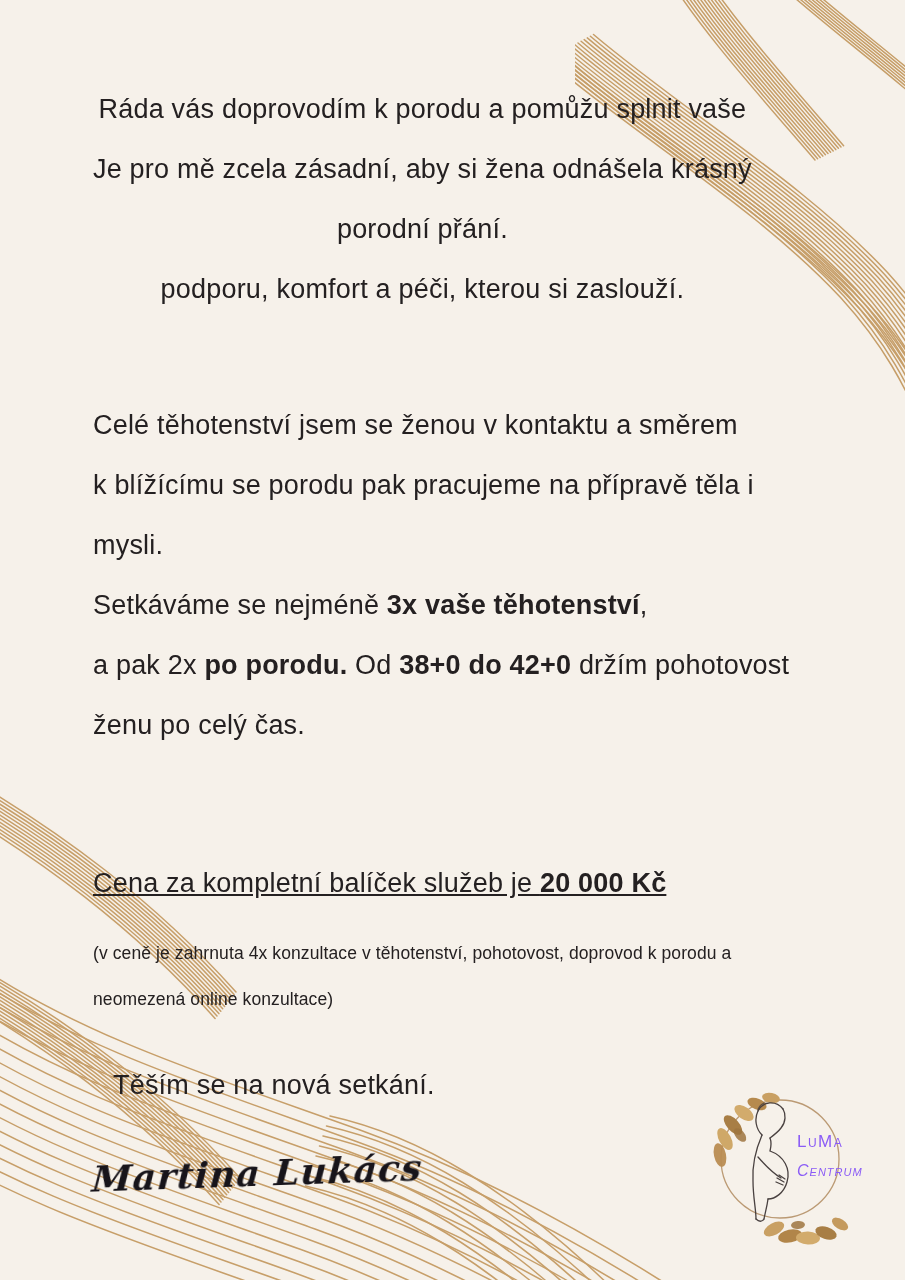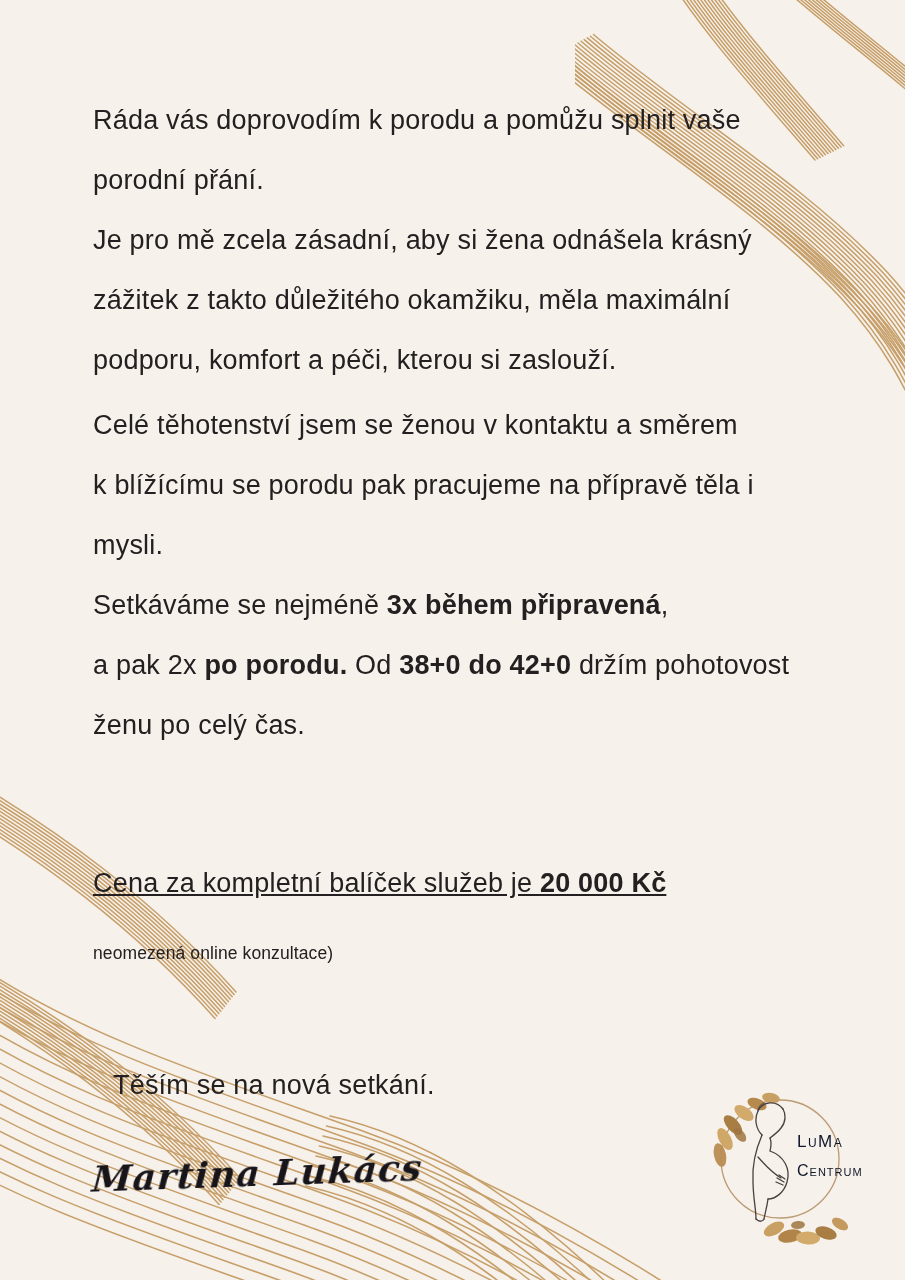--- a/index.html
+++ b/index.html
@@ -4,33 +4,33 @@
 <style>
   html,body{margin:0;padding:0;background:#f6f1ea;}
   .page{position:relative;width:905px;height:1280px;background:#f6f1ea;overflow:hidden;
         font-family:"Liberation Sans",sans-serif;color:#242021;}
   .deco{position:absolute;pointer-events:none;}
   .deco-tr{top:0;right:0;}
   .deco-bl{bottom:0;left:0;}
   .para{position:absolute;left:93px;font-size:27px;line-height:60px;letter-spacing:.2px;}
   .tline{white-space:nowrap;}
   .tline .b{font-weight:700;}
-  .p-intro{top:90px;}
+  .p-intro{top:79px;text-align:center;}
   .p-process{top:395px;}
   .p-price{top:853px;text-decoration:underline;}
   .p-note{top:930px;font-size:17.5px;line-height:46px;letter-spacing:.1px;}
   .p-closing{top:1055px;font-size:27px;line-height:60px;margin-left:20px;}
   .signature{position:absolute;left:92px;top:1152px;font-family:"DejaVu Serif",serif;
              font-style:italic;font-weight:700;font-size:36px;color:#17141a;
              transform:rotate(-2deg) skewX(-6deg);letter-spacing:1px;white-space:nowrap;}
   .logo{position:absolute;left:700px;top:1083px;width:190px;height:182px;}
   .logo svg{position:absolute;left:0;top:0;}
-  .logo-text{position:absolute;left:97px;top:44px;font-variant:small-caps;color:#0f172a;line-height:29px;}
+  .logo-text{position:absolute;left:97px;top:44px;font-variant:small-caps;color:#8b5cf6;line-height:29px;}
   .logo-line1{font-size:17px;letter-spacing:1.5px;}
-  .logo-line2{font-size:16px;letter-spacing:1px;}
+  .logo-line2{font-size:16px;letter-spacing:1px;font-style:italic;}
 </style>
 </head>
 <body>
 
 <div class="page">
 
   <svg class="deco deco-tr" width="330" height="440" viewBox="0 0 330 440">
     <defs>
       <path id="pa" d="M86,-34 C122,26 178,88 240,160"></path>
       <path id="pb" d="M-28,60 C64,138 182,208 266,298 C306,342 332,386 354,444"></path>
@@ -110,37 +110,37 @@
         <use href="#qsg" transform="translate(-20,44)"></use>
         <use href="#qsg" transform="translate(-40,88)"></use>
         <use href="#qsg" transform="translate(-60,132)"></use>
       <use href="#qs2g"></use>
         <use href="#qs2g" transform="translate(-14,40)"></use>
     </g>
   </svg>
 
   <div class="para p-intro">
       <div class="tline"><span>Ráda vás doprovodím k porodu a pomůžu splnit vaše</span></div>
+      <div class="tline"><span>Je pro mě zcela zásadní, aby si žena odnášela krásný</span></div>
       <div class="tline"><span>porodní přání.</span></div>
-      <div class="tline"><span>Je pro mě zcela zásadní, aby si žena odnášela krásný</span></div>
-      <div class="tline"><span>zážitek z takto důležitého okamžiku, měla maximální</span></div>
       <div class="tline"><span>podporu, komfort a péči, kterou si zaslouží.</span></div>
     </div>
   <div class="para p-process">
       <div class="tline"><span>Celé těhotenství jsem se ženou v kontaktu a směrem</span></div>
       <div class="tline"><span>k blížícímu se porodu pak pracujeme na přípravě těla i</span></div>
       <div class="tline"><span>mysli.</span></div>
-      <div class="tline"><span>Setkáváme se nejméně </span><span class="b">3x během připravená</span><span>,</span></div>
+      <div class="tline"><span>Setkáváme se nejméně </span><span class="b">3x vaše těhotenství</span><span>,</span></div>
       <div class="tline"><span>a pak 2x </span><span class="b">po porodu.</span><span> Od </span><span class="b">38+0 do 42+0</span><span> držím pohotovost</span></div>
       <div class="tline"><span>ženu po celý čas.</span></div>
     </div>
   <div class="para p-price">
       <div class="tline"><span>Cena za kompletní balíček služeb je </span><span class="b">20 000 Kč</span></div>
     </div>
   <div class="para p-note">
+      <div class="tline"><span>(v ceně je zahrnuta 4x konzultace v těhotenství, pohotovost, doprovod k porodu a</span></div>
       <div class="tline"><span>neomezená online konzultace)</span></div>
     </div>
   <div class="para p-closing tline">Těším se na nová setkání.</div>
 
   <div class="signature">Martina Lukács</div>
 
   <div class="logo">
     <svg width="190" height="182" viewBox="0 0 190 182">
       <circle cx="80" cy="76" r="59" stroke="#bb9a74" stroke-width="1.3" fill="none"></circle>
       <g>

